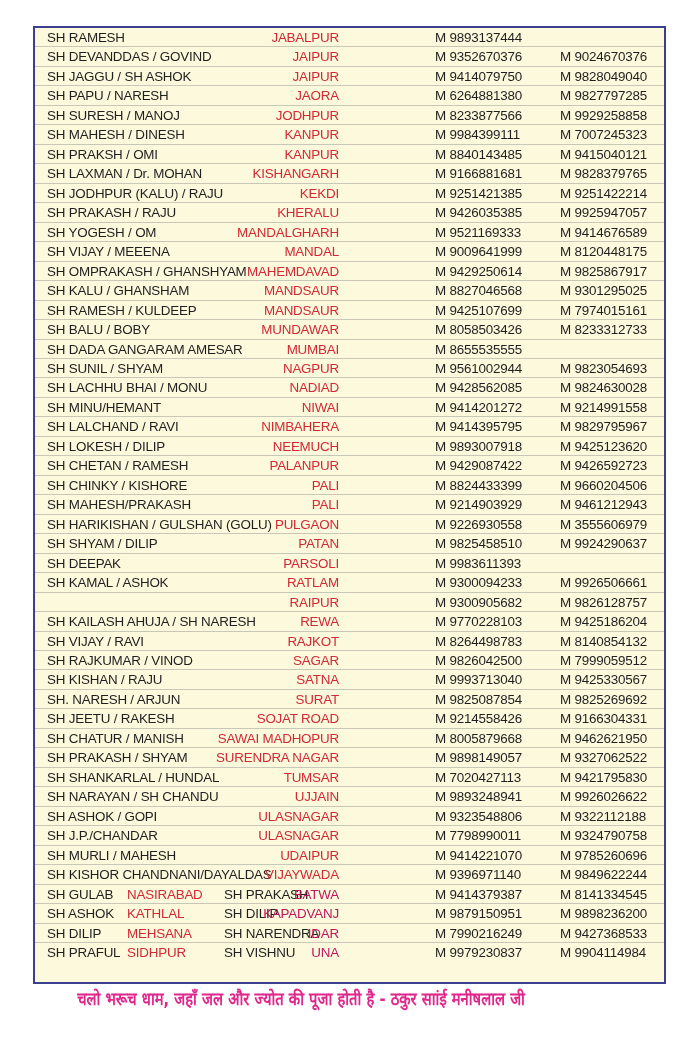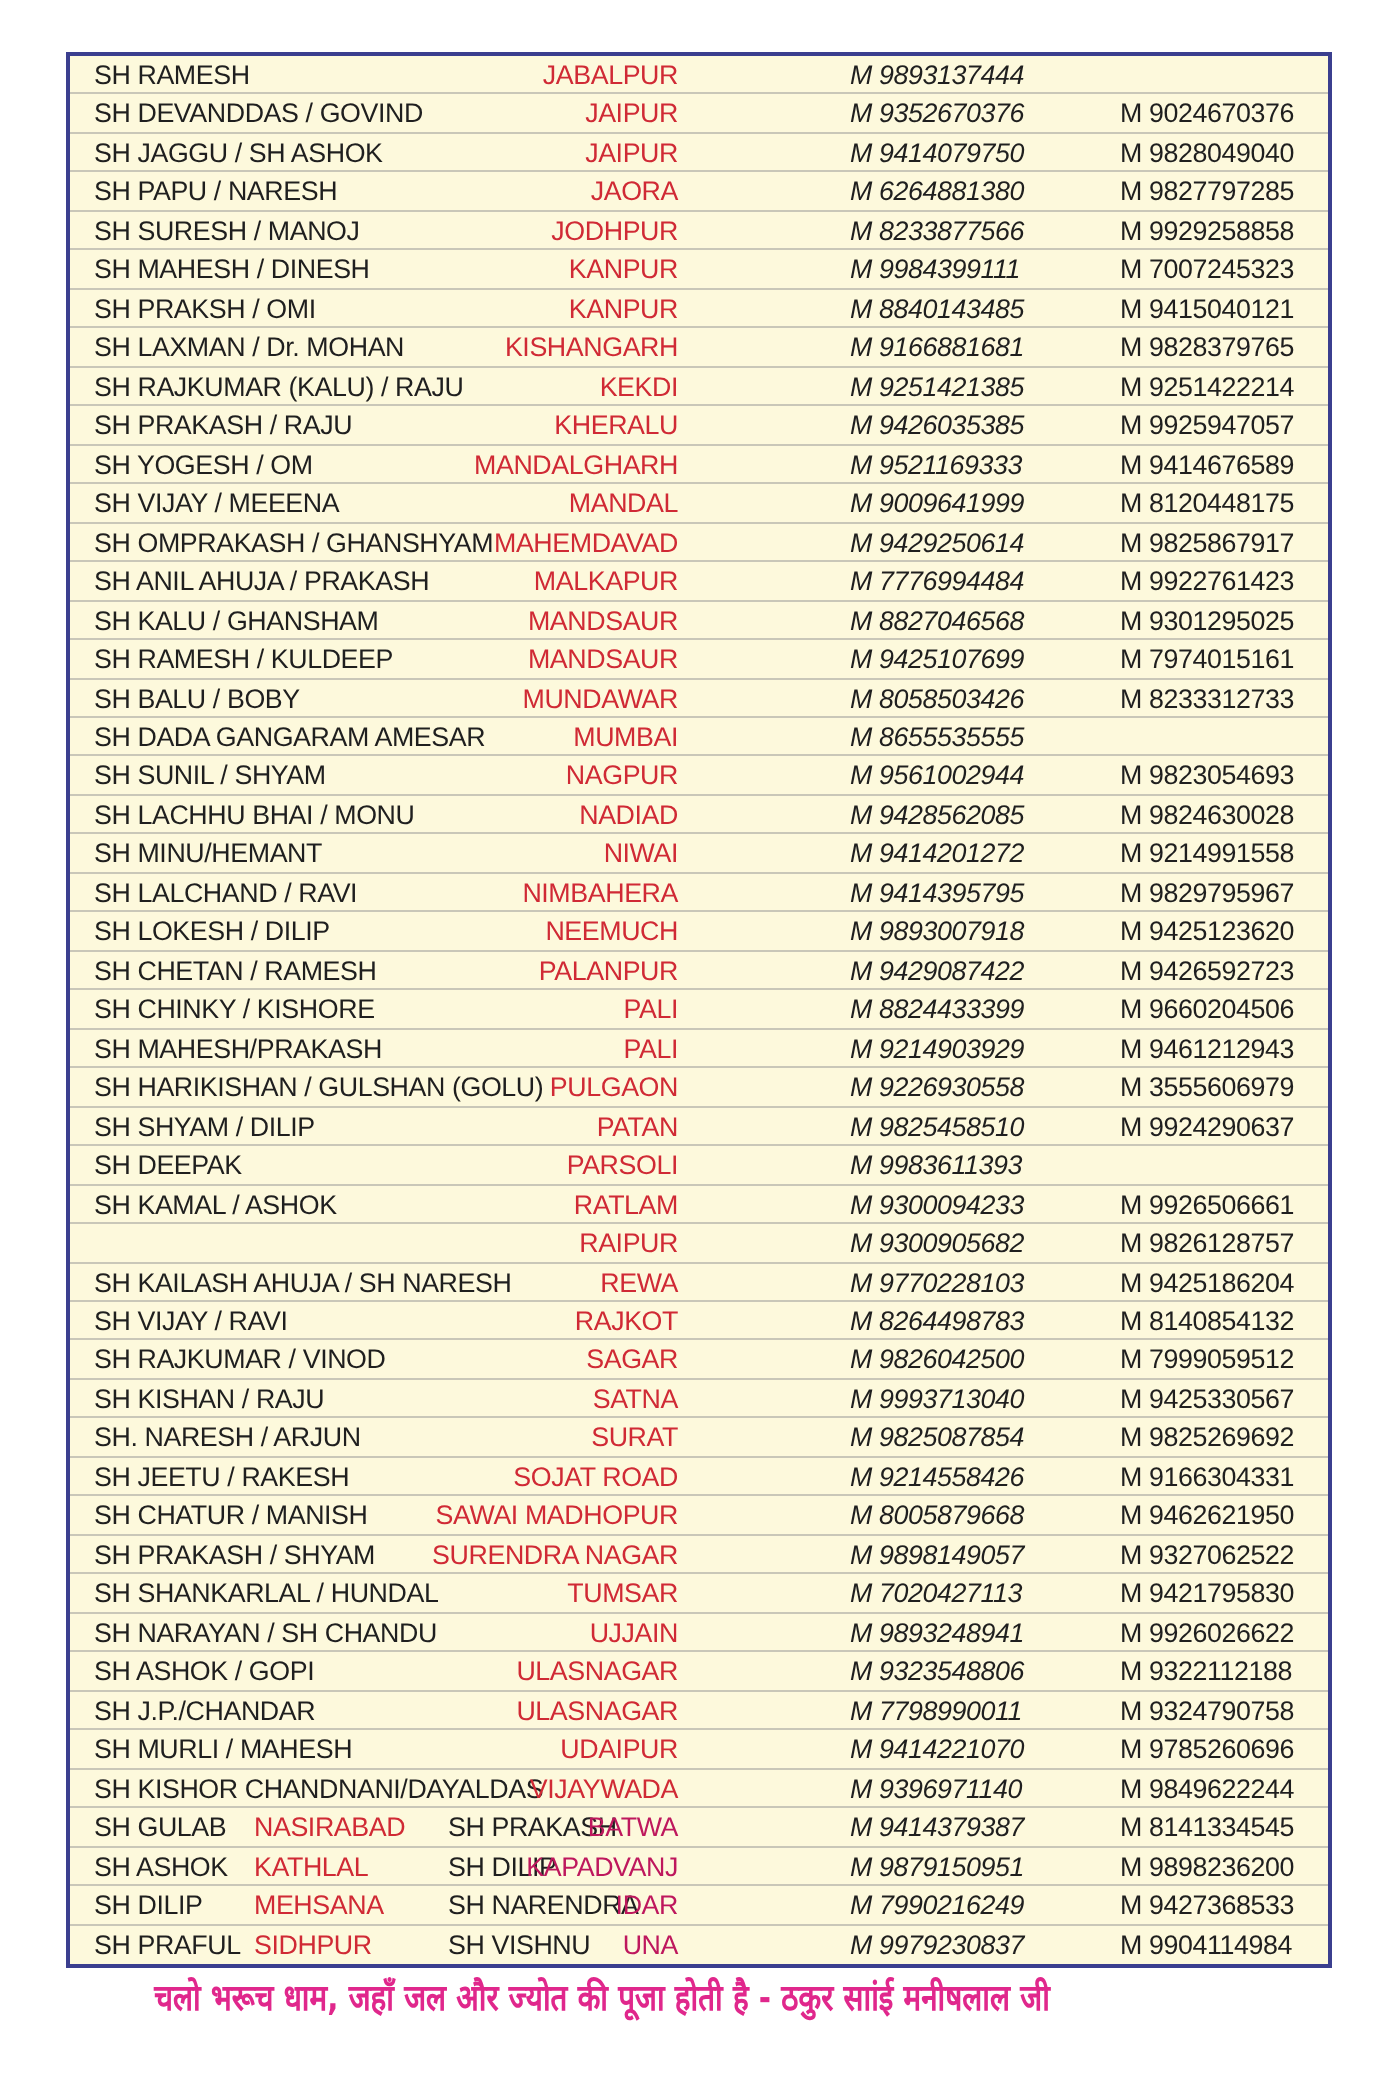--- a/index.html
+++ b/index.html
@@ -16,21 +16,21 @@
   .row {
     position: relative; height: 19.47px; border-bottom: 1px solid #c9c7b8;
     box-sizing: border-box; font-size: 13.4px; color: #1f1f1f;
     transform-origin: left; 
   }
   .row:last-child { border-bottom: none; }
   .row span { position: absolute; top: 1px; white-space: nowrap; line-height: 17px;
     font-family: "Liberation Sans Narrow", "Liberation Sans", sans-serif; letter-spacing: -0.2px; }
   .name { left: 12px; }
   .city { right: 325px; color: #d02a35; text-align: right; }
-  .m1 { left: 390px; font-style: italic; }
+  .m1 { left: 400px; }
   .m2 { left: 525px; }
   .s-n1 { left: 12px; }
   .s-c1 { left: 92px; color: #d02a35; }
   .s-n2 { left: 189px; }
   .s-c2 { right: 325px; color: #be185d; text-align: right; }
   .footer {
     position: absolute; left: 0; top: 986px; width: 603px; text-align: center;
     color: #e0278c; font-weight: bold; font-size: 18px;
     font-family: "DejaVu Sans", sans-serif;
   }
@@ -82,21 +82,21 @@
       <span class="m1">M 8840143485</span>
       <span class="m2">M 9415040121</span>
     </div>
     <div class="row">
       <span class="name">SH LAXMAN / Dr. MOHAN</span>
       <span class="city">KISHANGARH</span>
       <span class="m1">M 9166881681</span>
       <span class="m2">M 9828379765</span>
     </div>
     <div class="row">
-      <span class="name">SH RAJKUMAR (KALU) / RAJU</span>
+      <span class="name">SH JODHPUR (KALU) / RAJU</span>
       <span class="city">KEKDI</span>
       <span class="m1">M 9251421385</span>
       <span class="m2">M 9251422214</span>
     </div>
     <div class="row">
       <span class="name">SH PRAKASH / RAJU</span>
       <span class="city">KHERALU</span>
       <span class="m1">M 9426035385</span>
       <span class="m2">M 9925947057</span>
     </div>
@@ -110,26 +110,20 @@
       <span class="name">SH VIJAY / MEEENA</span>
       <span class="city">MANDAL</span>
       <span class="m1">M 9009641999</span>
       <span class="m2">M 8120448175</span>
     </div>
     <div class="row">
       <span class="name">SH OMPRAKASH / GHANSHYAM</span>
       <span class="city">MAHEMDAVAD</span>
       <span class="m1">M 9429250614</span>
       <span class="m2">M 9825867917</span>
-    </div>
-    <div class="row">
-      <span class="name">SH ANIL AHUJA / PRAKASH</span>
-      <span class="city">MALKAPUR</span>
-      <span class="m1">M 7776994484</span>
-      <span class="m2">M 9922761423</span>
     </div>
     <div class="row">
       <span class="name">SH KALU / GHANSHAM</span>
       <span class="city">MANDSAUR</span>
       <span class="m1">M 8827046568</span>
       <span class="m2">M 9301295025</span>
     </div>
     <div class="row">
       <span class="name">SH RAMESH / KULDEEP</span>
       <span class="city">MANDSAUR</span>

